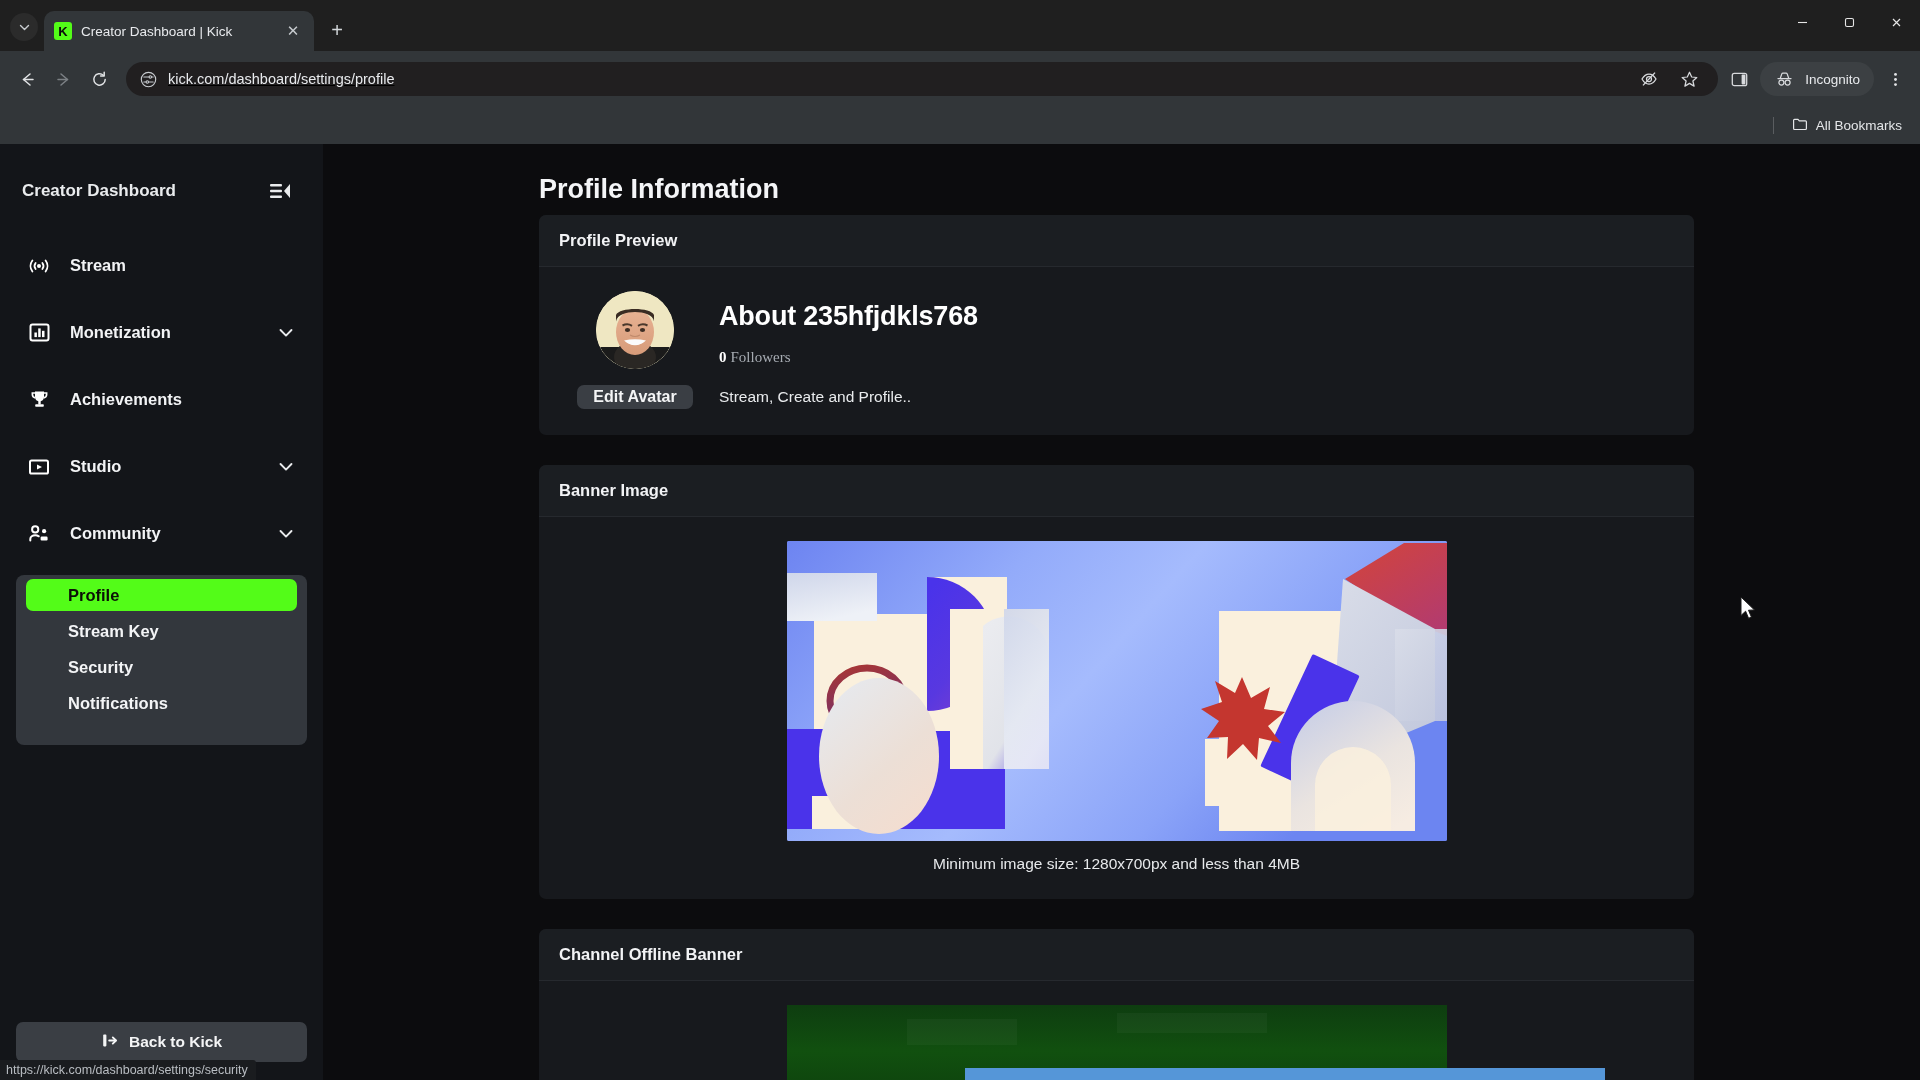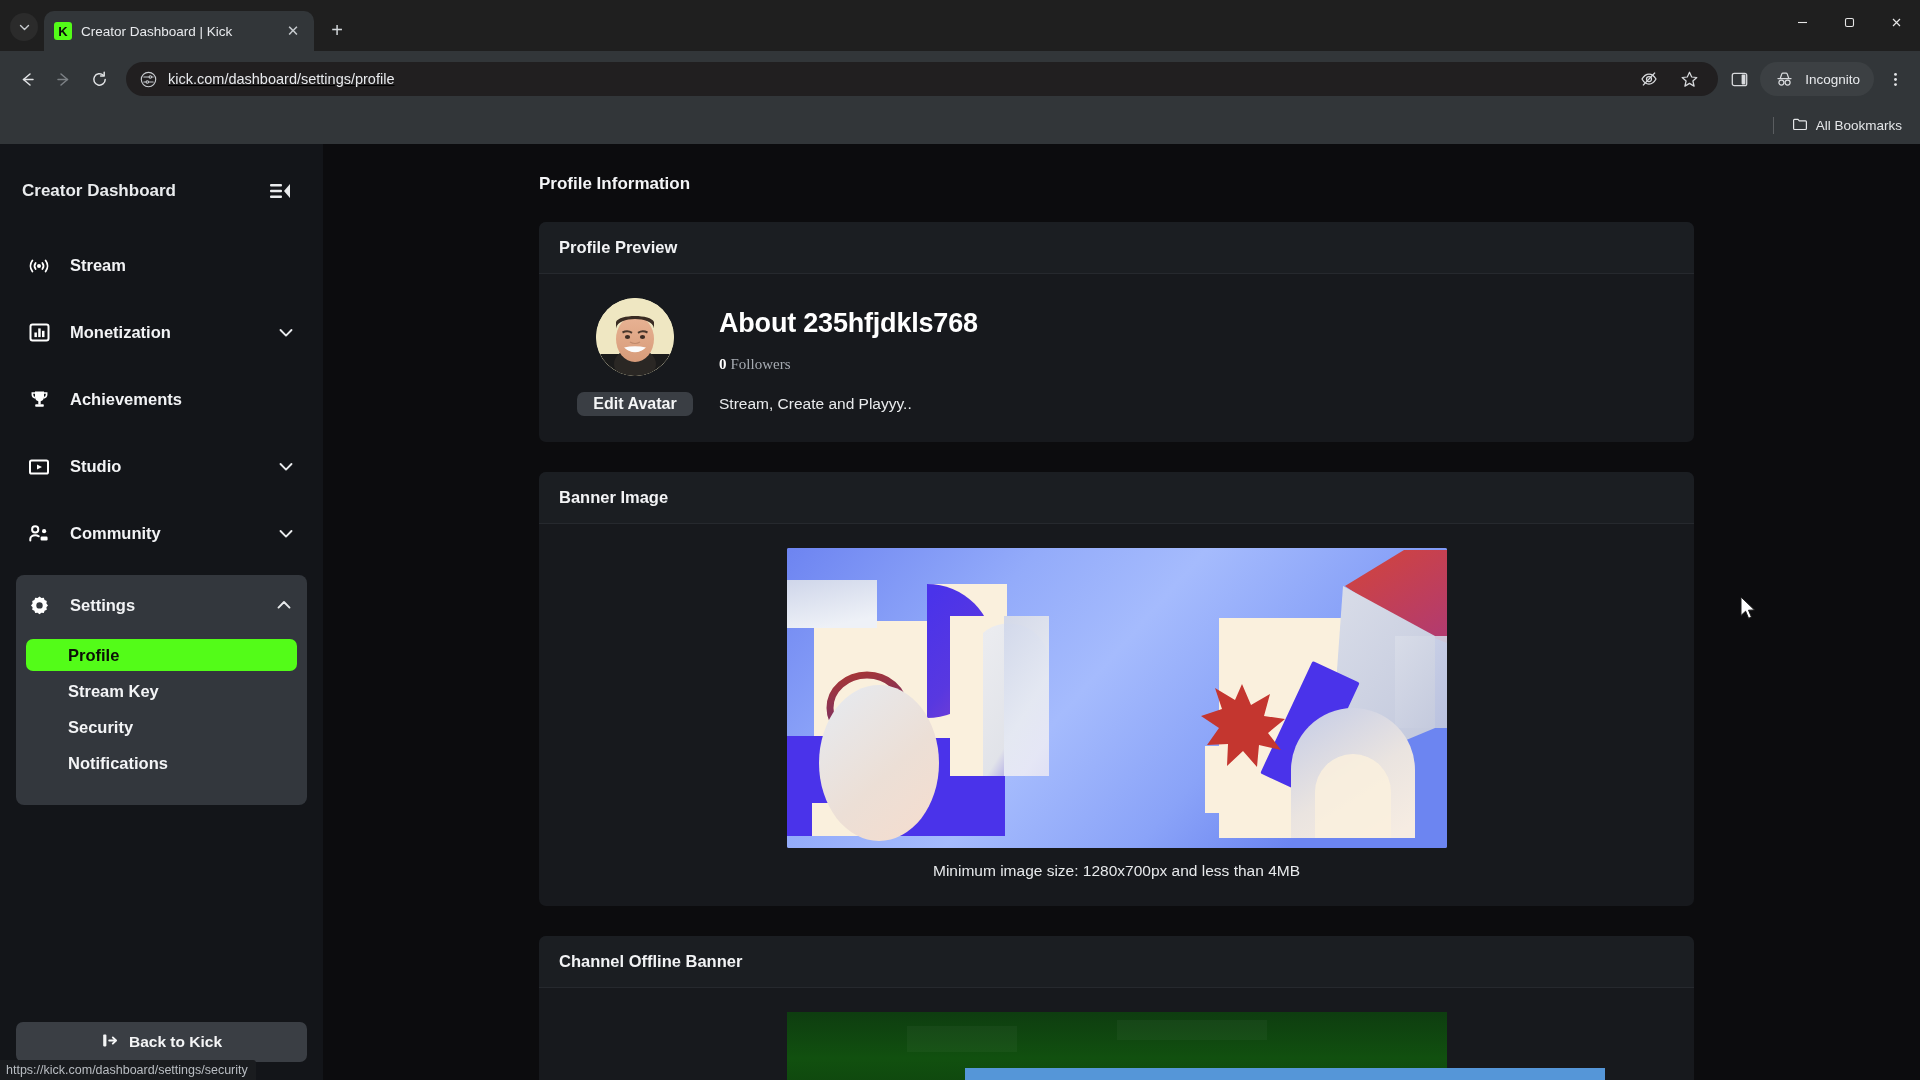--- a/index.html
+++ b/index.html
@@ -135,22 +135,22 @@
     background:#1a1c1f; color:#b9bdc2; font-size:12.5px; white-space:nowrap;
     z-index:50; border-top-right-radius:3px;
   }
 
   
   .main {
     flex:1; position:relative; overflow:hidden; background:#0c0c0e;
   }
   .main-inner { padding: 30px 0 0 0; }
   .page-title {
-    color:#f4f5f7; font-size:17px; font-weight:bold;
-    margin: 0 0 28px 216px;
+    color:#f4f5f7; font-size:27px; font-weight:bold;
+    margin: 0 0 10px 216px;
   }
 
   .card {
     width:1155px; margin-left:216px; background:#17191d; border-radius:7px;
     margin-bottom:30px; overflow:hidden;
   }
   .card-head {
     height:52px; display:flex; align-items:center; padding-left:20px;
     color:#f2f3f5; font-size:16.5px; font-weight:bold;
     background:#1b1e22; border-bottom:1px solid #26292e;
@@ -414,34 +414,20 @@
           </span>
           <span class="lbl">Community</span>
           <span class="chev">
             <svg width="18" height="18" viewBox="0 0 18 18">
                 <path d="M3.5 6 L9 11.6 L14.5 6" fill="none" stroke="currentColor" stroke-width="1.9" stroke-linecap="round" stroke-linejoin="round"></path>
               </svg>
           </span>
         </div>
 
         <div class="settings-group">
-          <div class="sb-item">
-            <span class="ico">
-              <svg width="21" height="21" viewBox="0 0 21 21">
-                  <path d="M10.5 1.6 L12.4 3.1 L14.8 2.7 L15.6 5 L17.8 6.1 L17.4 8.5 L19 10.4 L17.4 12.3 L17.8 14.7 L15.6 15.8 L14.8 18.1 L12.4 17.7 L10.5 19.2 L8.6 17.7 L6.2 18.1 L5.4 15.8 L3.2 14.7 L3.6 12.3 L2 10.4 L3.6 8.5 L3.2 6.1 L5.4 5 L6.2 2.7 L8.6 3.1 Z" fill="currentColor"></path>
-                  <circle cx="10.5" cy="10.4" r="3.2" fill="#33373d"></circle>
-                </svg>
-            </span>
-            <span class="lbl">Settings</span>
-            <span class="chev">
-              <svg width="18" height="18" viewBox="0 0 18 18">
-                  <path d="M3.5 11.6 L9 6 L14.5 11.6" fill="none" stroke="currentColor" stroke-width="1.9" stroke-linecap="round" stroke-linejoin="round"></path>
-                </svg>
-            </span>
-          </div>
 
           <div class="sub-item active">
             <span>Profile</span>
           </div>
           <div class="sub-item">
             <span>Stream Key</span>
           </div>
           <div class="sub-item">
             <span>Security</span>
           </div>
@@ -505,21 +491,21 @@
                     </g>
                   </svg>
                 </div>
                 <div class="edit-avatar">Edit Avatar</div>
               </div>
               <div class="pp-right">
                 <div class="pp-name">About 235hfjdkls768</div>
                 <div class="pp-followers">
                   <b>0</b><span>Followers</span>
                 </div>
-                <div class="pp-bio">Stream, Create and Playyy..</div>
+                <div class="pp-bio">Stream, Create and Profile..</div>
               </div>
             </div>
           </div>
         </div>
 
         <div class="card">
           <div class="card-head">Banner Image</div>
           <div class="card-body">
             <div class="banner-wrap">
               <div class="banner">

